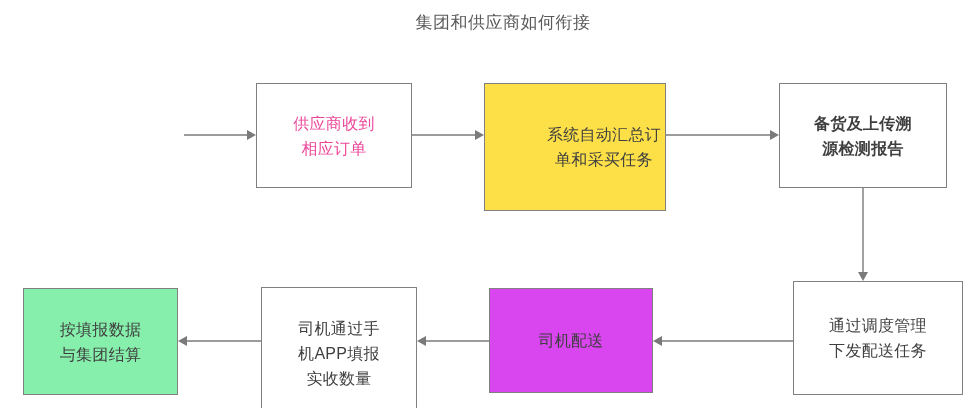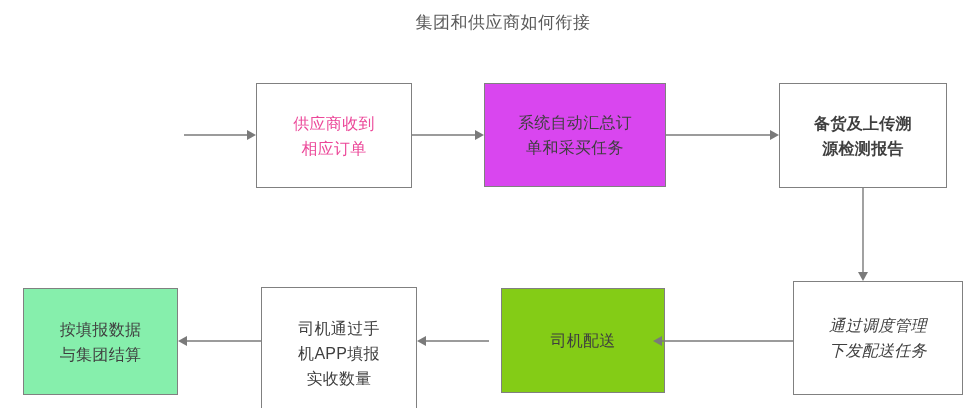--- a/index.html
+++ b/index.html
@@ -59,30 +59,30 @@
 </head>
 <body>
 
 <div id="canvas">
 
   <div class="title">集团和供应商如何衔接</div>
 
   <div class="node" id="node-n2" style="left: 256px; top: 83px; width: 156px; height: 105px; border-color: rgb(128, 128, 128); background: rgb(255, 255, 255); color: #ec4899;">
     <span>供应商收到<br>相应订单</span>
   </div>
-  <div class="node" id="node-n3" style="left: 484px; top: 83px; width: 182px; height: 104px; border-color: rgb(128, 128, 128); background: #d946ef; color: rgb(63, 63, 63);">
+  <div class="node" id="node-n3" style="left: 484px; top: 83px; width: 182px; height: 128px; border-color: rgb(128, 128, 128); background: #fde047; color: rgb(63, 63, 63); justify-content: flex-end;">
     <span>系统自动汇总订<br>单和采买任务</span>
   </div>
   <div class="node" id="node-n4" style="left: 779px; top: 83px; width: 168px; height: 105px; border-color: rgb(128, 128, 128); background: rgb(255, 255, 255); color: rgb(63, 63, 63); font-weight: bold;">
     <span>备货及上传溯<br>源检测报告</span>
   </div>
-  <div class="node" id="node-n5" style="left: 793px; top: 281px; width: 170px; height: 114px; border-color: rgb(128, 128, 128); background: rgb(255, 255, 255); color: rgb(63, 63, 63); font-style: italic;">
+  <div class="node" id="node-n5" style="left: 793px; top: 281px; width: 170px; height: 114px; border-color: rgb(128, 128, 128); background: rgb(255, 255, 255); color: rgb(63, 63, 63);">
     <span>通过调度管理<br>下发配送任务</span>
   </div>
-  <div class="node" id="node-n6" style="left: 489px; top: 288px; width: 164px; height: 105px; border-color: rgb(128, 128, 128); background: #84cc16; color: rgb(63, 63, 63); margin-left: 12px;">
+  <div class="node" id="node-n6" style="left: 489px; top: 288px; width: 164px; height: 105px; border-color: rgb(128, 128, 128); background: #d946ef; color: rgb(63, 63, 63);">
     <span>司机配送</span>
   </div>
   <div class="node" id="node-n7" style="left: 261px; top: 287px; width: 156px; height: 133px; border-color: rgb(128, 128, 128); background: rgb(255, 255, 255); color: rgb(63, 63, 63);">
     <span>司机通过手<br>机APP填报<br>实收数量</span>
   </div>
   <div class="node" id="node-n8" style="left: 23px; top: 288px; width: 155px; height: 107px; border-color: rgb(128, 128, 128); background: #86efac; color: rgb(63, 63, 63); align-items: center;">
     <span>按填报数据<br>与集团结算</span>
   </div>
 
   <div id="connector-layer">

